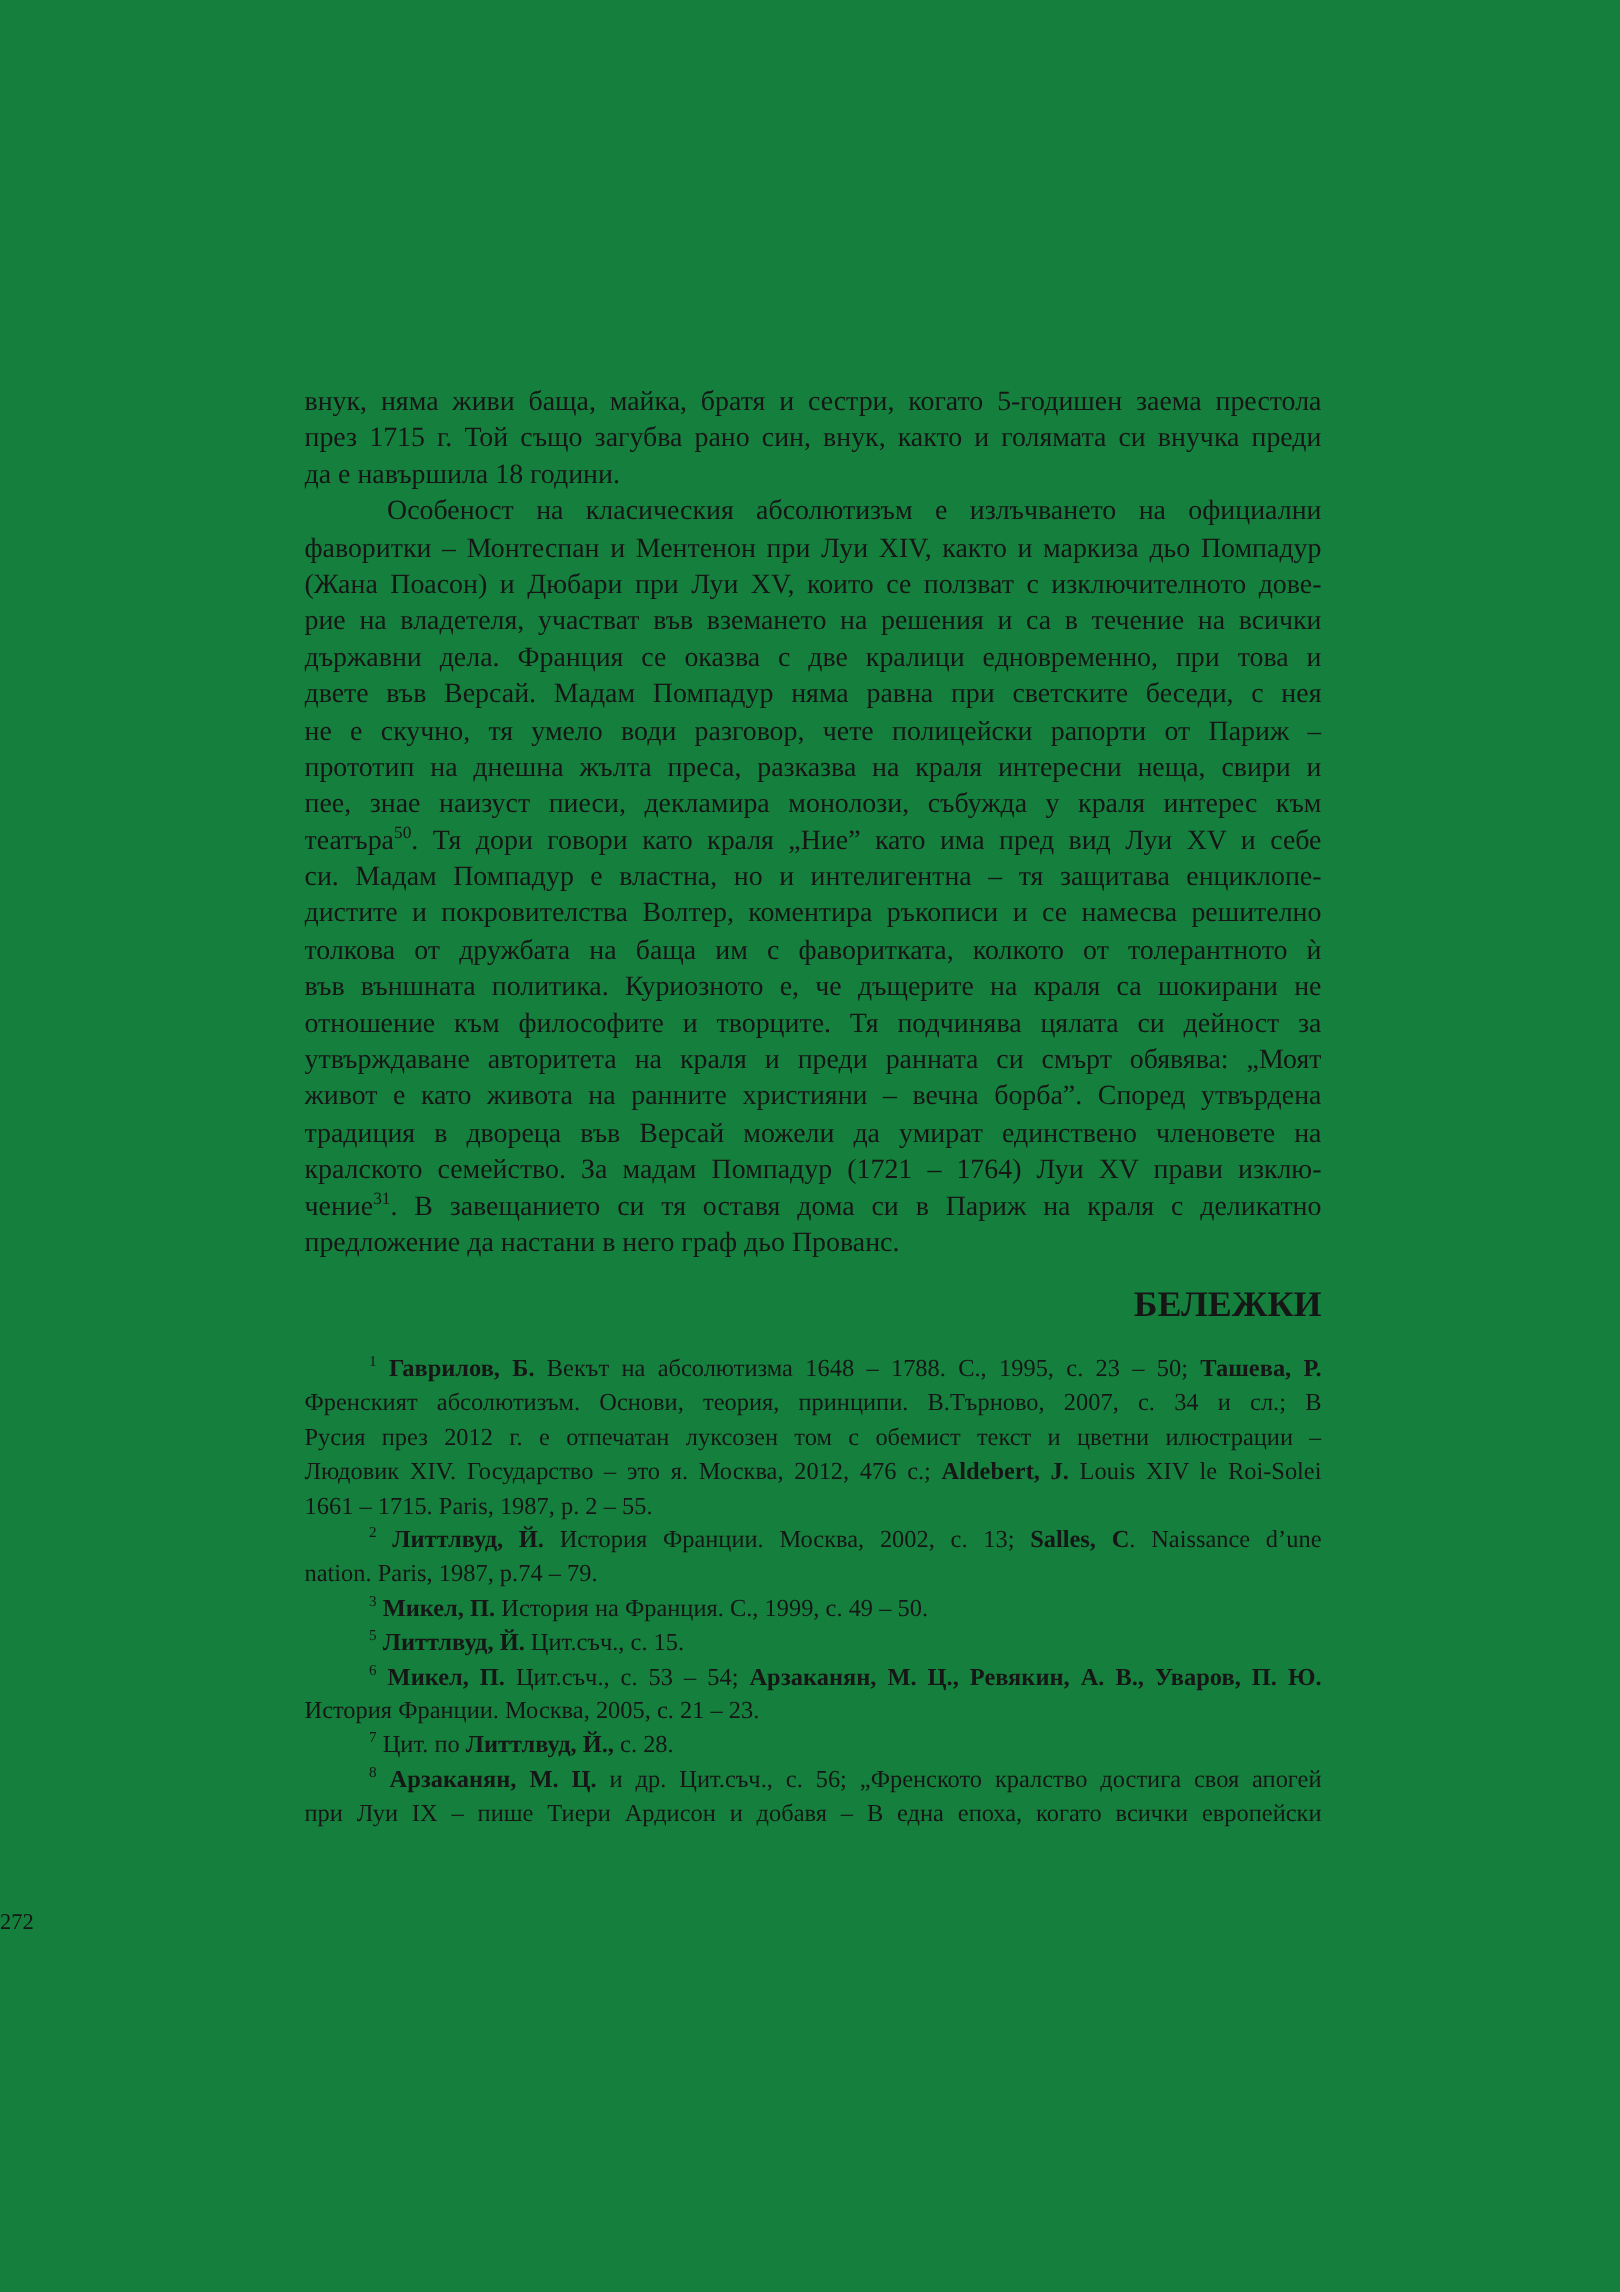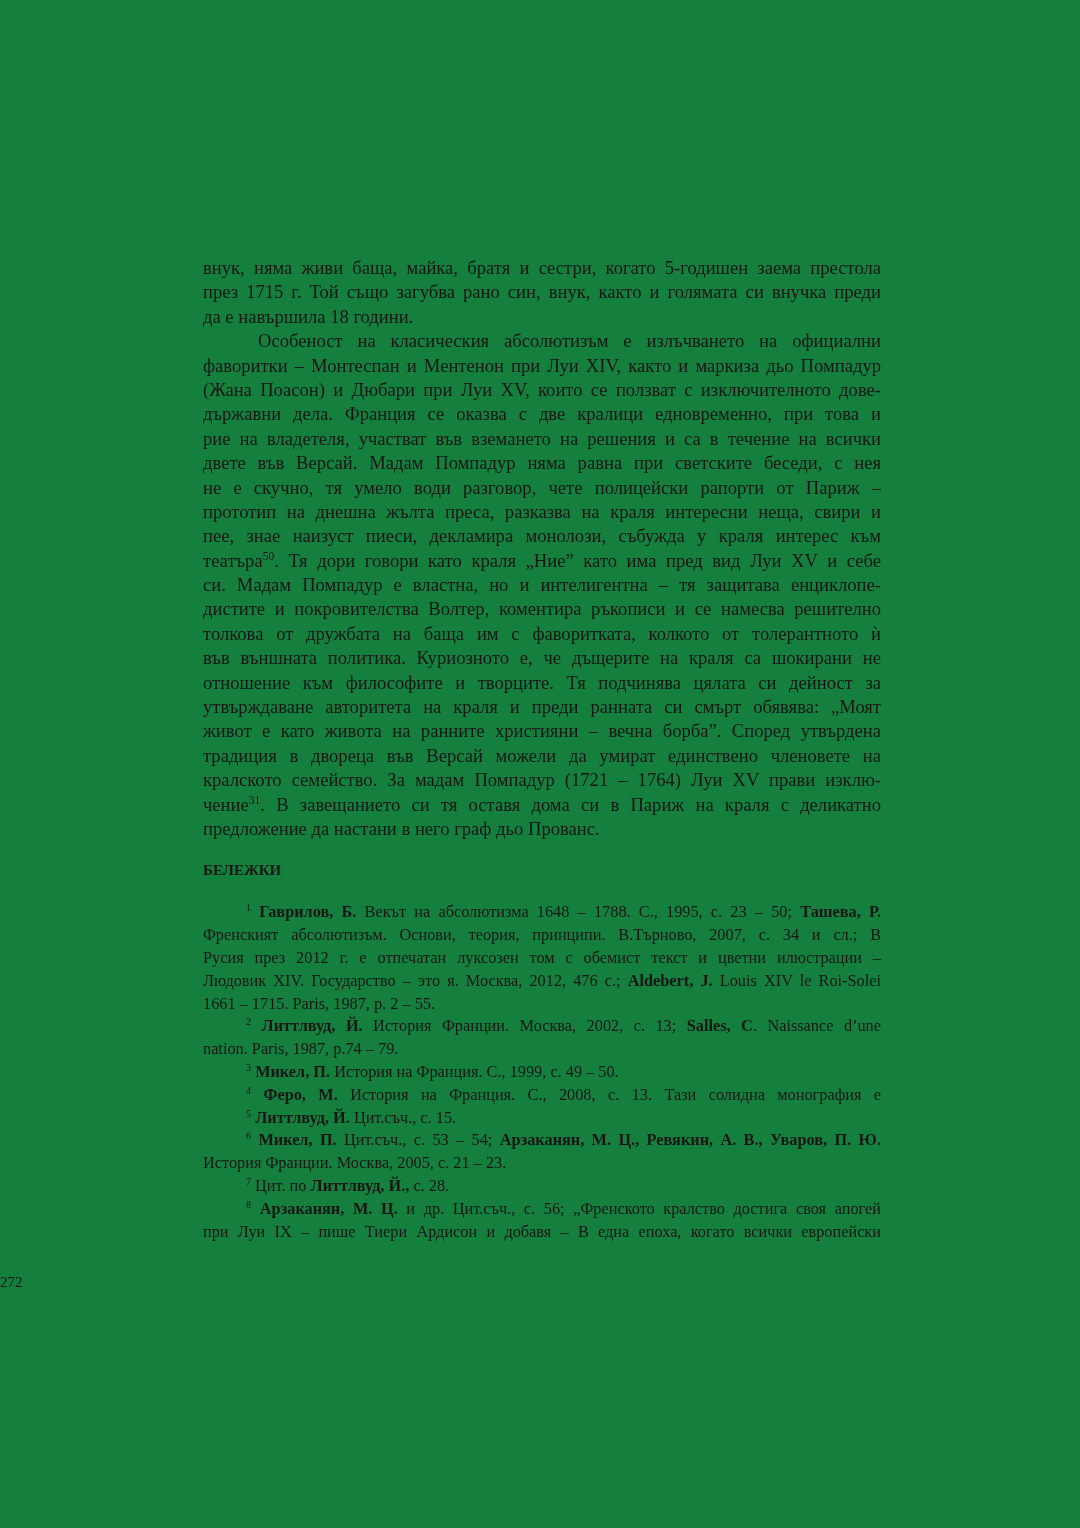--- a/index.html
+++ b/index.html
@@ -35,24 +35,24 @@
   .line.indent { padding-left: 55px; }
   .notes .line {
     font-size: 16.3px;
     line-height: 22.8px;
     height: 22.8px;
   }
   .notes .footnote .line.indent { padding-left: 43px; }
   .notes-heading {
     margin: 17px 0 0 0;
     padding: 0;
-    font-size: 15px;
+    font-size: 24px;
     line-height: 24px;
     font-weight: bold;
-    text-align: left;
+    text-align: right;
   }
   .notes { margin-top: 19px; }
   .b { font-weight: bold; }
   sup {
     font-size: 62%;
     vertical-align: super;
     line-height: 0;
   }
   .page-number {
     position: absolute;
@@ -71,22 +71,22 @@
     <section class="body-text">
         <div class="paragraph">
           <div class="line"><span>внук, няма живи баща, майка, братя и сестри, когато 5-годишен заема престола</span></div>
           <div class="line"><span>през 1715 г. Той също загубва рано син, внук, както и голямата си внучка преди</span></div>
           <div class="line nojust"><span>да е навършила 18 години.</span></div>
         </div>
         <div class="paragraph">
           <div class="line indent"><span>Особеност на класическия абсолютизъм е излъчването на официални</span></div>
           <div class="line"><span>фаворитки – Монтеспан и Ментенон при Луи XIV, както и маркиза дьо Помпадур</span></div>
           <div class="line"><span>(Жана Поасон) и Дюбари при Луи XV, които се ползват с изключителното дове-</span></div>
+          <div class="line"><span>рие на владетеля, участват във вземането на решения и са в течение на всички</span></div>
           <div class="line"><span>държавни дела. Франция се оказва с две кралици едновременно, при това и</span></div>
-          <div class="line"><span>рие на владетеля, участват във вземането на решения и са в течение на всички</span></div>
           <div class="line"><span>двете във Версай. Мадам Помпадур няма равна при светските беседи, с нея</span></div>
           <div class="line"><span>не е скучно, тя умело води разговор, чете полицейски рапорти от Париж –</span></div>
           <div class="line"><span>прототип на днешна жълта преса, разказва на краля интересни неща, свири и</span></div>
           <div class="line"><span>пее, знае наизуст пиеси, декламира монолози, събужда у краля интерес към</span></div>
           <div class="line"><span>театъра</span><sup>50</sup><span>. Тя дори говори като краля „Ние” като има пред вид Луи XV и себе</span></div>
           <div class="line"><span>си. Мадам Помпадур е властна, но и интелигентна – тя защитава енциклопе-</span></div>
           <div class="line"><span>дистите и покровителства Волтер, коментира ръкописи и се намесва решително</span></div>
           <div class="line"><span>толкова от дружбата на баща им с фаворитката, колкото от толерантното ѝ</span></div>
           <div class="line"><span>във външната политика. Куриозното е, че дъщерите на краля са шокирани не</span></div>
           <div class="line"><span>отношение към философите и творците. Тя подчинява цялата си дейност за</span></div>
@@ -108,21 +108,20 @@
           <div class="line nojust"><span>1661 – 1715. Paris, 1987, p. 2 – 55.</span></div>
         </div>
         <div class="footnote">
           <div class="line indent"><sup>2</sup><span> </span><span class="b">Литтлвуд, Й.</span><span> История Франции. Москва, 2002, с. 13; </span><span class="b">Salles, C</span><span>. Naissance d’une</span></div>
           <div class="line nojust"><span>nation. Paris, 1987, p.74 – 79.</span></div>
         </div>
         <div class="footnote">
           <div class="line nojust indent"><sup>3</sup><span> </span><span class="b">Микел, П.</span><span> История на Франция. С., 1999, с. 49 – 50.</span></div>
         </div>
         <div class="footnote">
-          <div class="line indent"><sup>4</sup><span> </span><span class="b">Феро, М.</span><span> История на Франция. С., 2008, с. 13. Тази солидна монография е</span></div>
         </div>
         <div class="footnote">
           <div class="line nojust indent"><sup>5</sup><span> </span><span class="b">Литтлвуд, Й.</span><span> Цит.съч., с. 15.</span></div>
         </div>
         <div class="footnote">
           <div class="line indent"><sup>6</sup><span> </span><span class="b">Микел, П.</span><span> Цит.съч., с. 53 – 54; </span><span class="b">Арзаканян, М. Ц., Ревякин,  А. В., Уваров, П. Ю.</span></div>
           <div class="line nojust"><span>История Франции. Москва, 2005, с. 21 – 23.</span></div>
         </div>
         <div class="footnote">
           <div class="line nojust indent"><sup>7</sup><span> Цит. по </span><span class="b">Литтлвуд, Й.,</span><span> с. 28.</span></div>

